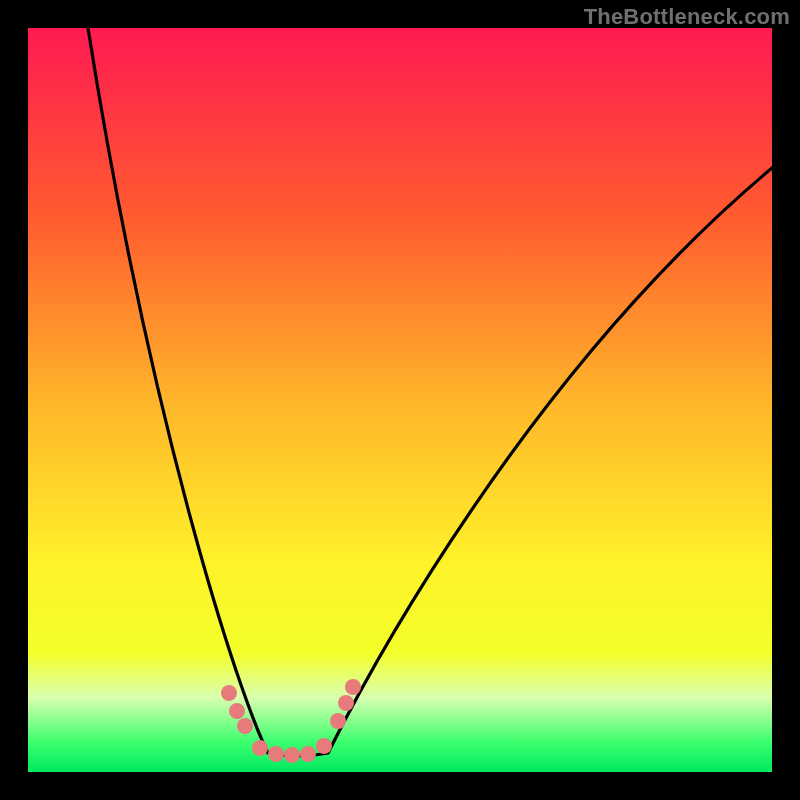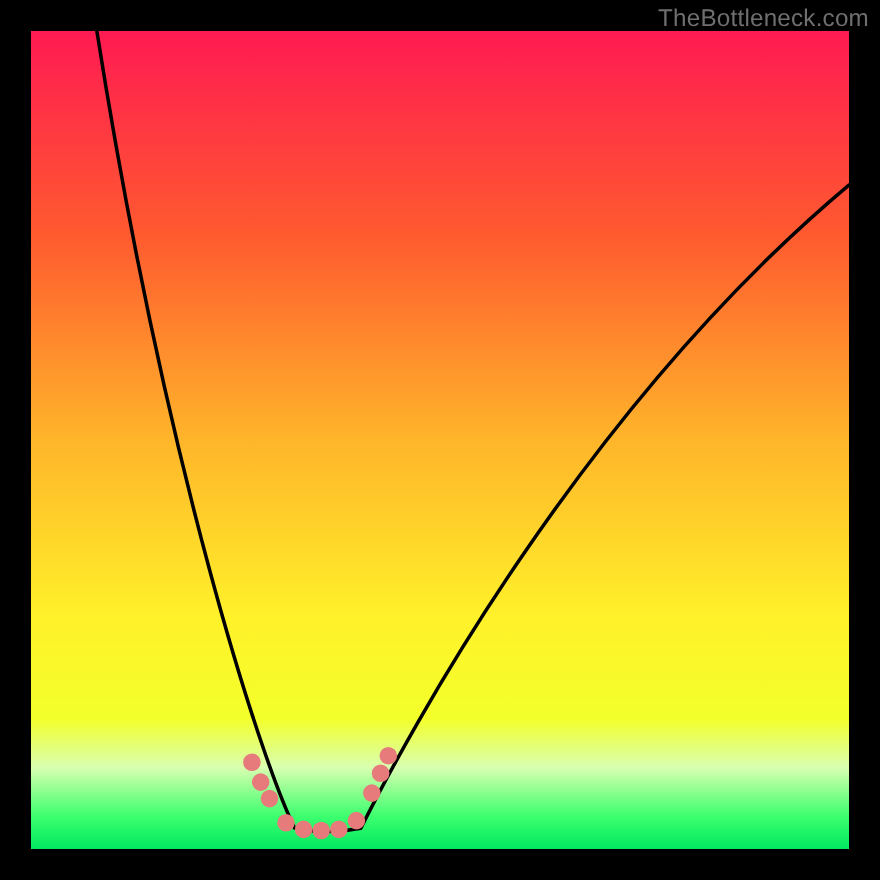--- a/index.html
+++ b/index.html
@@ -25,21 +25,21 @@
     width: 744px;
     height: 744px;
     overflow: hidden;
   }
   .watermark {
     position: absolute;
     top: 4px;
     right: 10px;
     font-family: Arial, Helvetica, sans-serif;
     font-size: 22px;
-    font-weight: 400;
+    font-weight: 700;
     letter-spacing: 0.2px;
     color: #6f6f6f;
     user-select: none;
     pointer-events: none;
   }
 </style>
 </head>
 <body>
 
 <div class="frame">

